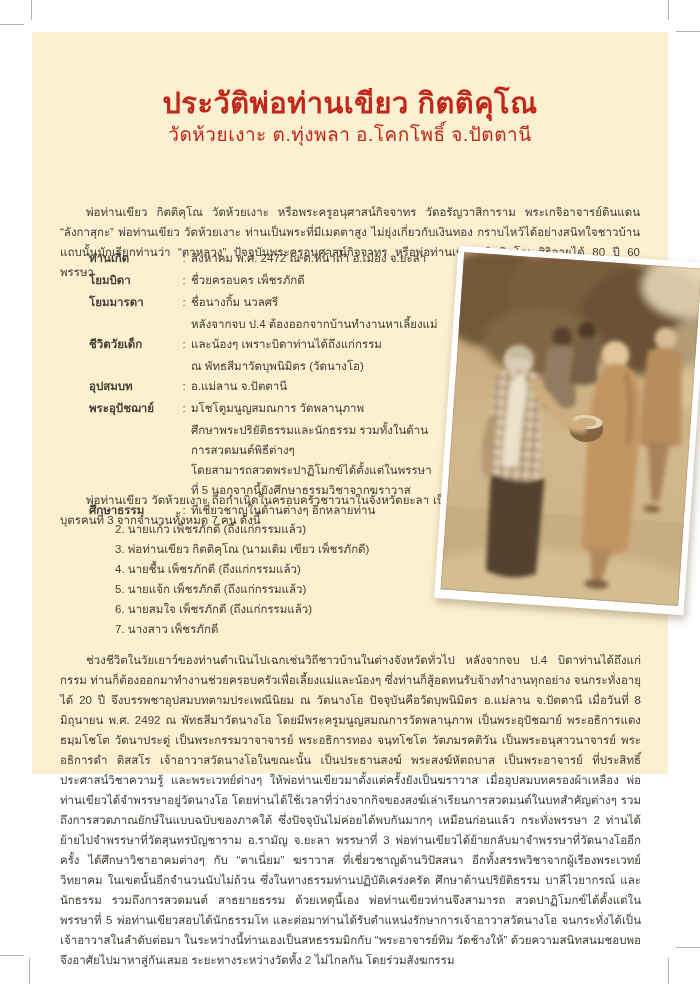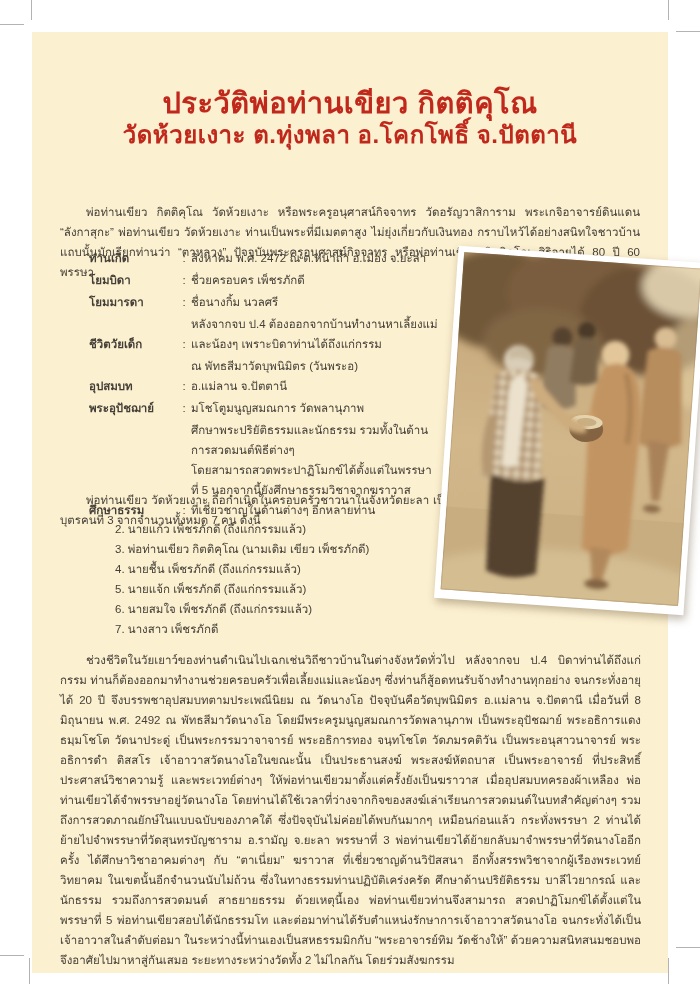--- a/index.html
+++ b/index.html
@@ -5,27 +5,27 @@
   html,body{margin:0;padding:0;}
   body{
     width:700px;height:984px;position:relative;background:#ffffff;
     font-family:"Liberation Sans","DejaVu Sans",sans-serif;
     overflow:hidden;
   }
   
   .crop{position:absolute;background:#b3b3b3;}
   
   .panel{
-    position:absolute;left:32px;top:32px;width:636px;height:941px;
+    position:absolute;left:32px;top:32px;width:636px;height:742px;
     background:#fbf0d0;
   }
   
   .title-block{position:absolute;left:0;top:54px;width:636px;text-align:center;color:#c0281c;}
   .title-line1{font-size:29px;font-weight:bold;line-height:34px;letter-spacing:.5px;}
-  .title-line2{font-size:24px;font-weight:bold;line-height:30px;letter-spacing:.5px;}
+  .title-line2{font-size:19px;font-weight:normal;line-height:30px;letter-spacing:.5px;}
   
   .bodytext{font-size:11.5px;line-height:20px;color:#443e37;}
   .p-intro{
     position:absolute;left:28px;top:158px;width:580px;
     text-align:justify;text-indent:26px;
   }
   .b{font-weight:normal;}
   
   .info-block{position:absolute;left:57px;top:216px;width:400px;}
   .info-row{display:flex;align-items:flex-end;margin-bottom:2px;}
@@ -93,21 +93,21 @@
     </div>
       <div class="info-row">
       <span class="info-label">ชีวิตวัยเด็ก</span>
       <span class="info-colon">:</span>
       <span class="info-value">หลังจากจบ ป.4 ต้องออกจากบ้านทำงานหาเลี้ยงแม่
 และน้องๆ เพราะบิดาท่านได้ถึงแก่กรรม</span>
     </div>
       <div class="info-row">
       <span class="info-label">อุปสมบท</span>
       <span class="info-colon">:</span>
-      <span class="info-value">ณ พัทธสีมาวัดบุพนิมิตร (วันพระอ)
+      <span class="info-value">ณ พัทธสีมาวัดบุพนิมิตร (วัดนางโอ)
 อ.แม่ลาน จ.ปัตตานี</span>
     </div>
       <div class="info-row">
       <span class="info-label">พระอุปัชฌาย์</span>
       <span class="info-colon">:</span>
       <span class="info-value">มโชโตูมนูญสมณการ วัดพลานุภาพ</span>
     </div>
       <div class="info-row">
       <span class="info-label">ศึกษาธรรม</span>
       <span class="info-colon">:</span>

